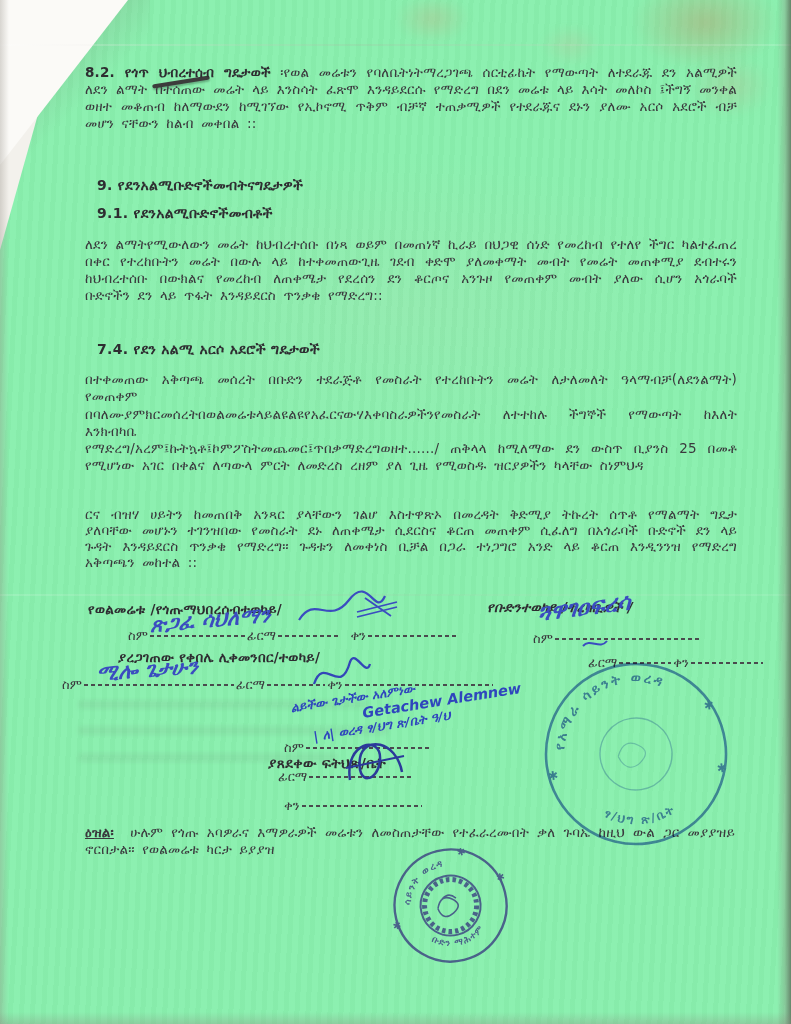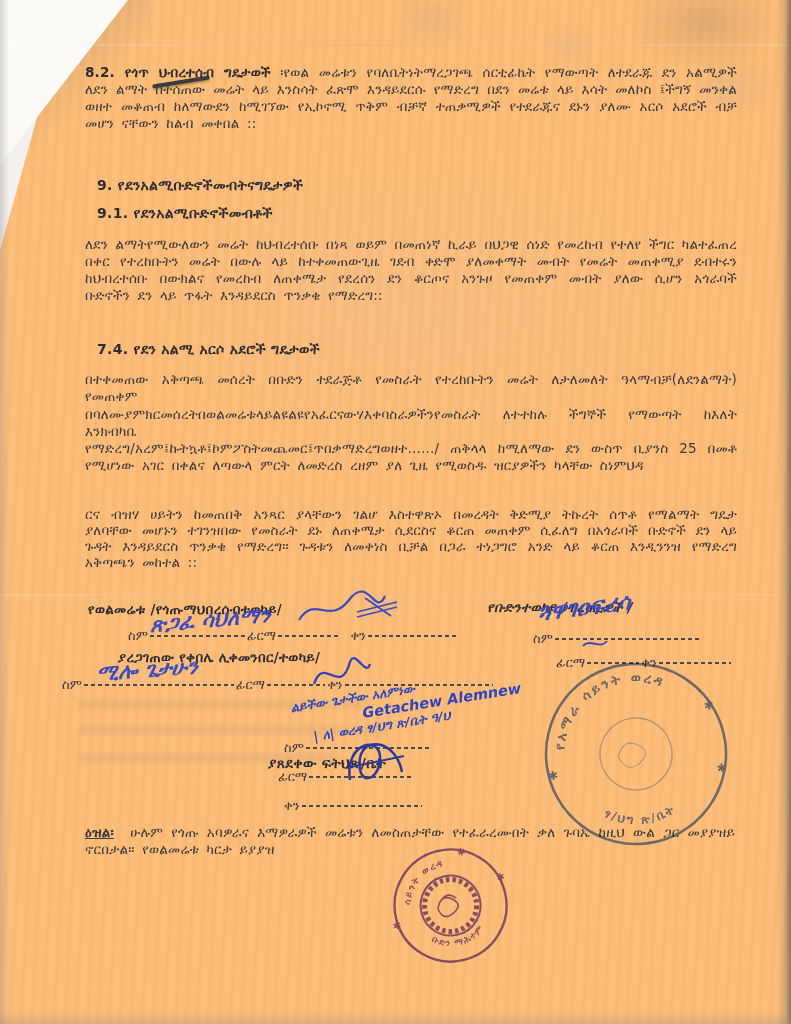--- a/index.html
+++ b/index.html
@@ -1,18 +1,18 @@
 <!DOCTYPE html>
 <html lang="am"><head>
 <meta charset="utf-8">
 <style>
   html,body{margin:0;padding:0;background:#9a968e;}
   .page{
     position:relative;width:791px;height:1024px;overflow:hidden;
-    background:#fdba74;
+    background:#86efac;
     font-family:"DejaVu Sans","Liberation Serif",sans-serif;
   }
   .tex{position:absolute;inset:0;pointer-events:none;
     background:
       repeating-linear-gradient(93deg, rgba(255,255,255,.05) 0 6px, rgba(160,150,135,.04) 6px 11px),
       radial-gradient(ellipse 420px 220px at 52% 30%, rgba(210,200,180,.12), transparent 70%);
   }
   .stain{position:absolute;border-radius:50%;filter:blur(4px);pointer-events:none;}
   .edge-r{position:absolute;right:0;top:0;width:14px;height:100%;
     background:linear-gradient(90deg, transparent, rgba(130,124,114,.30) 55%, rgba(82,78,72,.65));}
@@ -83,21 +83,21 @@
   <div class="hding" style="left:88px;top:601px;font-size:13.5px;">የወልመሬቱ /የጎጡማህበረሰብተወካይ/</div>
   <div class="hding" style="left:487px;top:599px;font-size:13.5px;font-style:italic;">የቡድንተወካይ /ተረካቢዎች /</div>
 
   <div class="sigrow" style="left:128px;top:628px;">
     <span class="lbl">ስም</span><span class="dl" style="width:95px;"></span><span class="lbl">ፊርማ</span><span class="dl" style="width:62px;"></span>&nbsp;&nbsp;<span class="lbl">ቀን</span><span class="dl" style="width:90px;"></span>
   </div>
 
   <div class="sigrow" style="left:533px;top:631px;">
     <span class="lbl">ስም</span><span class="dl" style="width:145px;"></span>
   </div>
-  <div class="sigrow" style="left:556px;top:655px;">
+  <div class="sigrow" style="left:588px;top:655px;">
     <span class="lbl">ፊርማ</span><span class="dl" style="width:52px;"></span><span class="lbl">ቀን</span><span class="dl" style="width:72px;"></span>
   </div>
 
   <div class="hding" style="left:118px;top:649px;font-size:13.5px;">ያረጋገጠው የቀበሌ ሊቀመንበር/ተወካይ/</div>
   <div class="sigrow" style="left:62px;top:677px;">
     <span class="lbl">ስም</span><span class="dl" style="width:150px;"></span><span class="lbl">ፊርማ</span><span class="dl" style="width:58px;"></span><span class="lbl">ቀን</span><span class="dl" style="width:148px;"></span>
   </div>
 
   <div class="hding" style="left:268px;top:707px;font-size:14px;margin-top:48px;">ያጸደቀው ፍትህጽ/ቤት</div>
   <div class="sigrow" style="left:284px;top:740px;">

